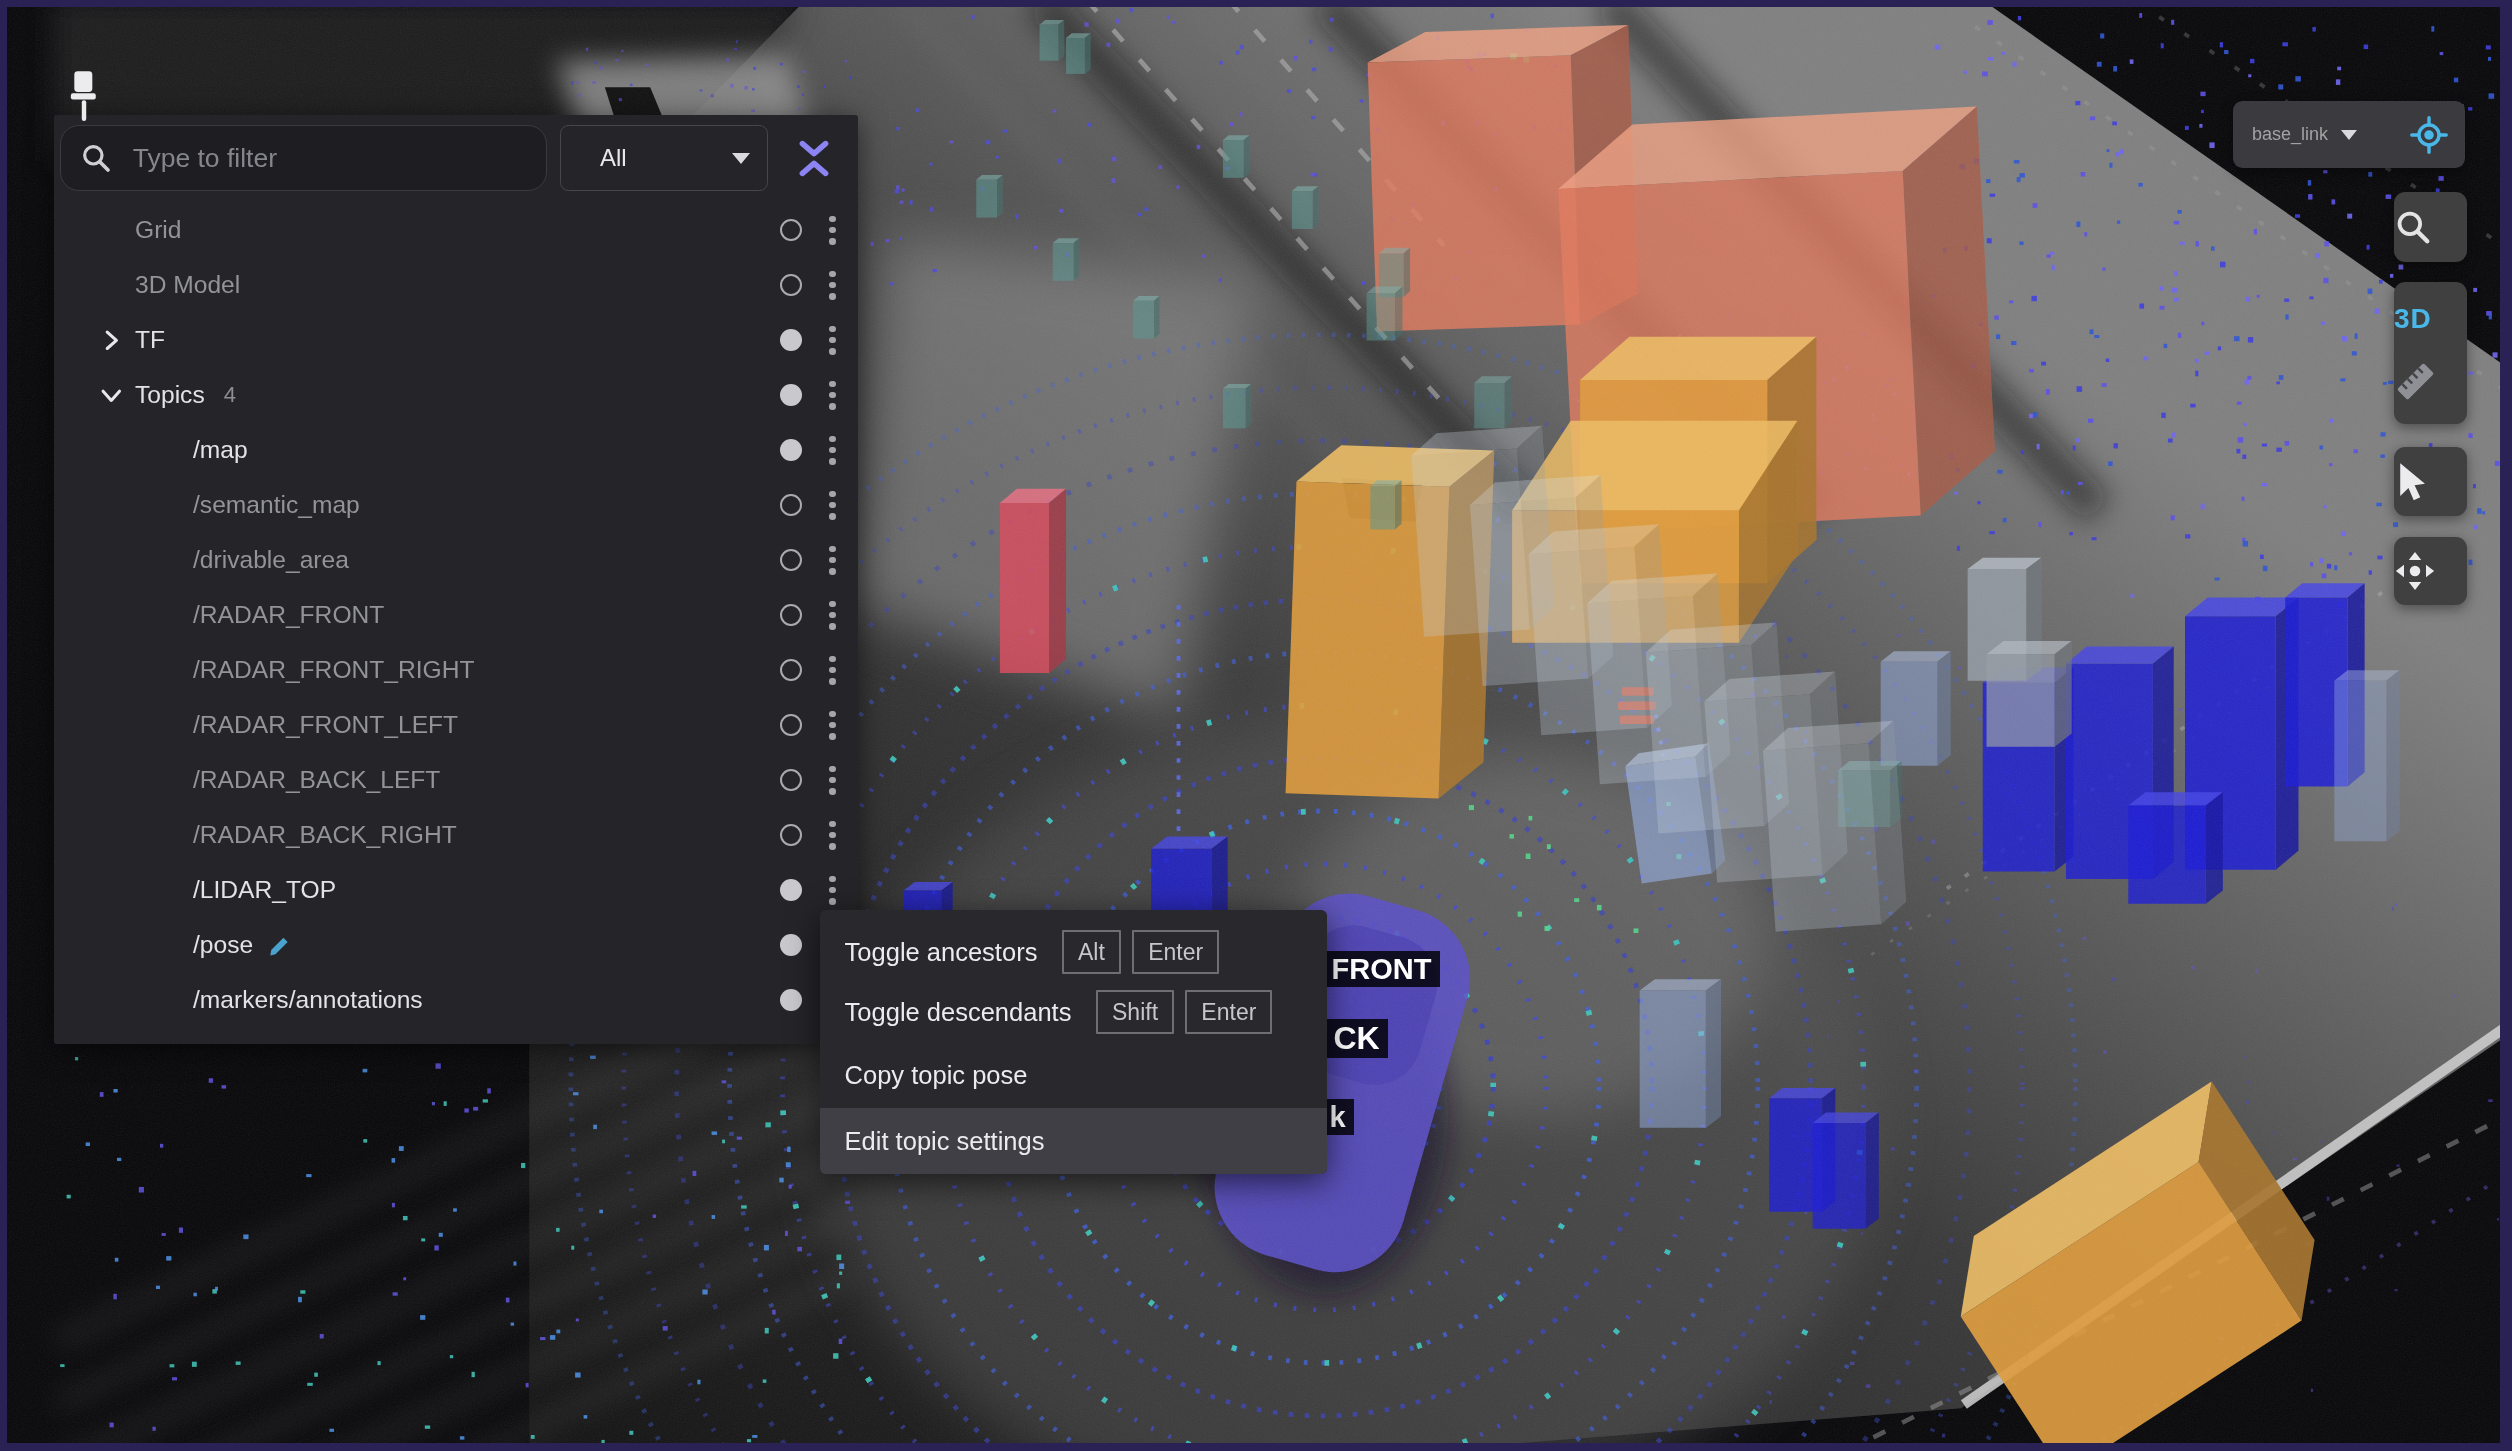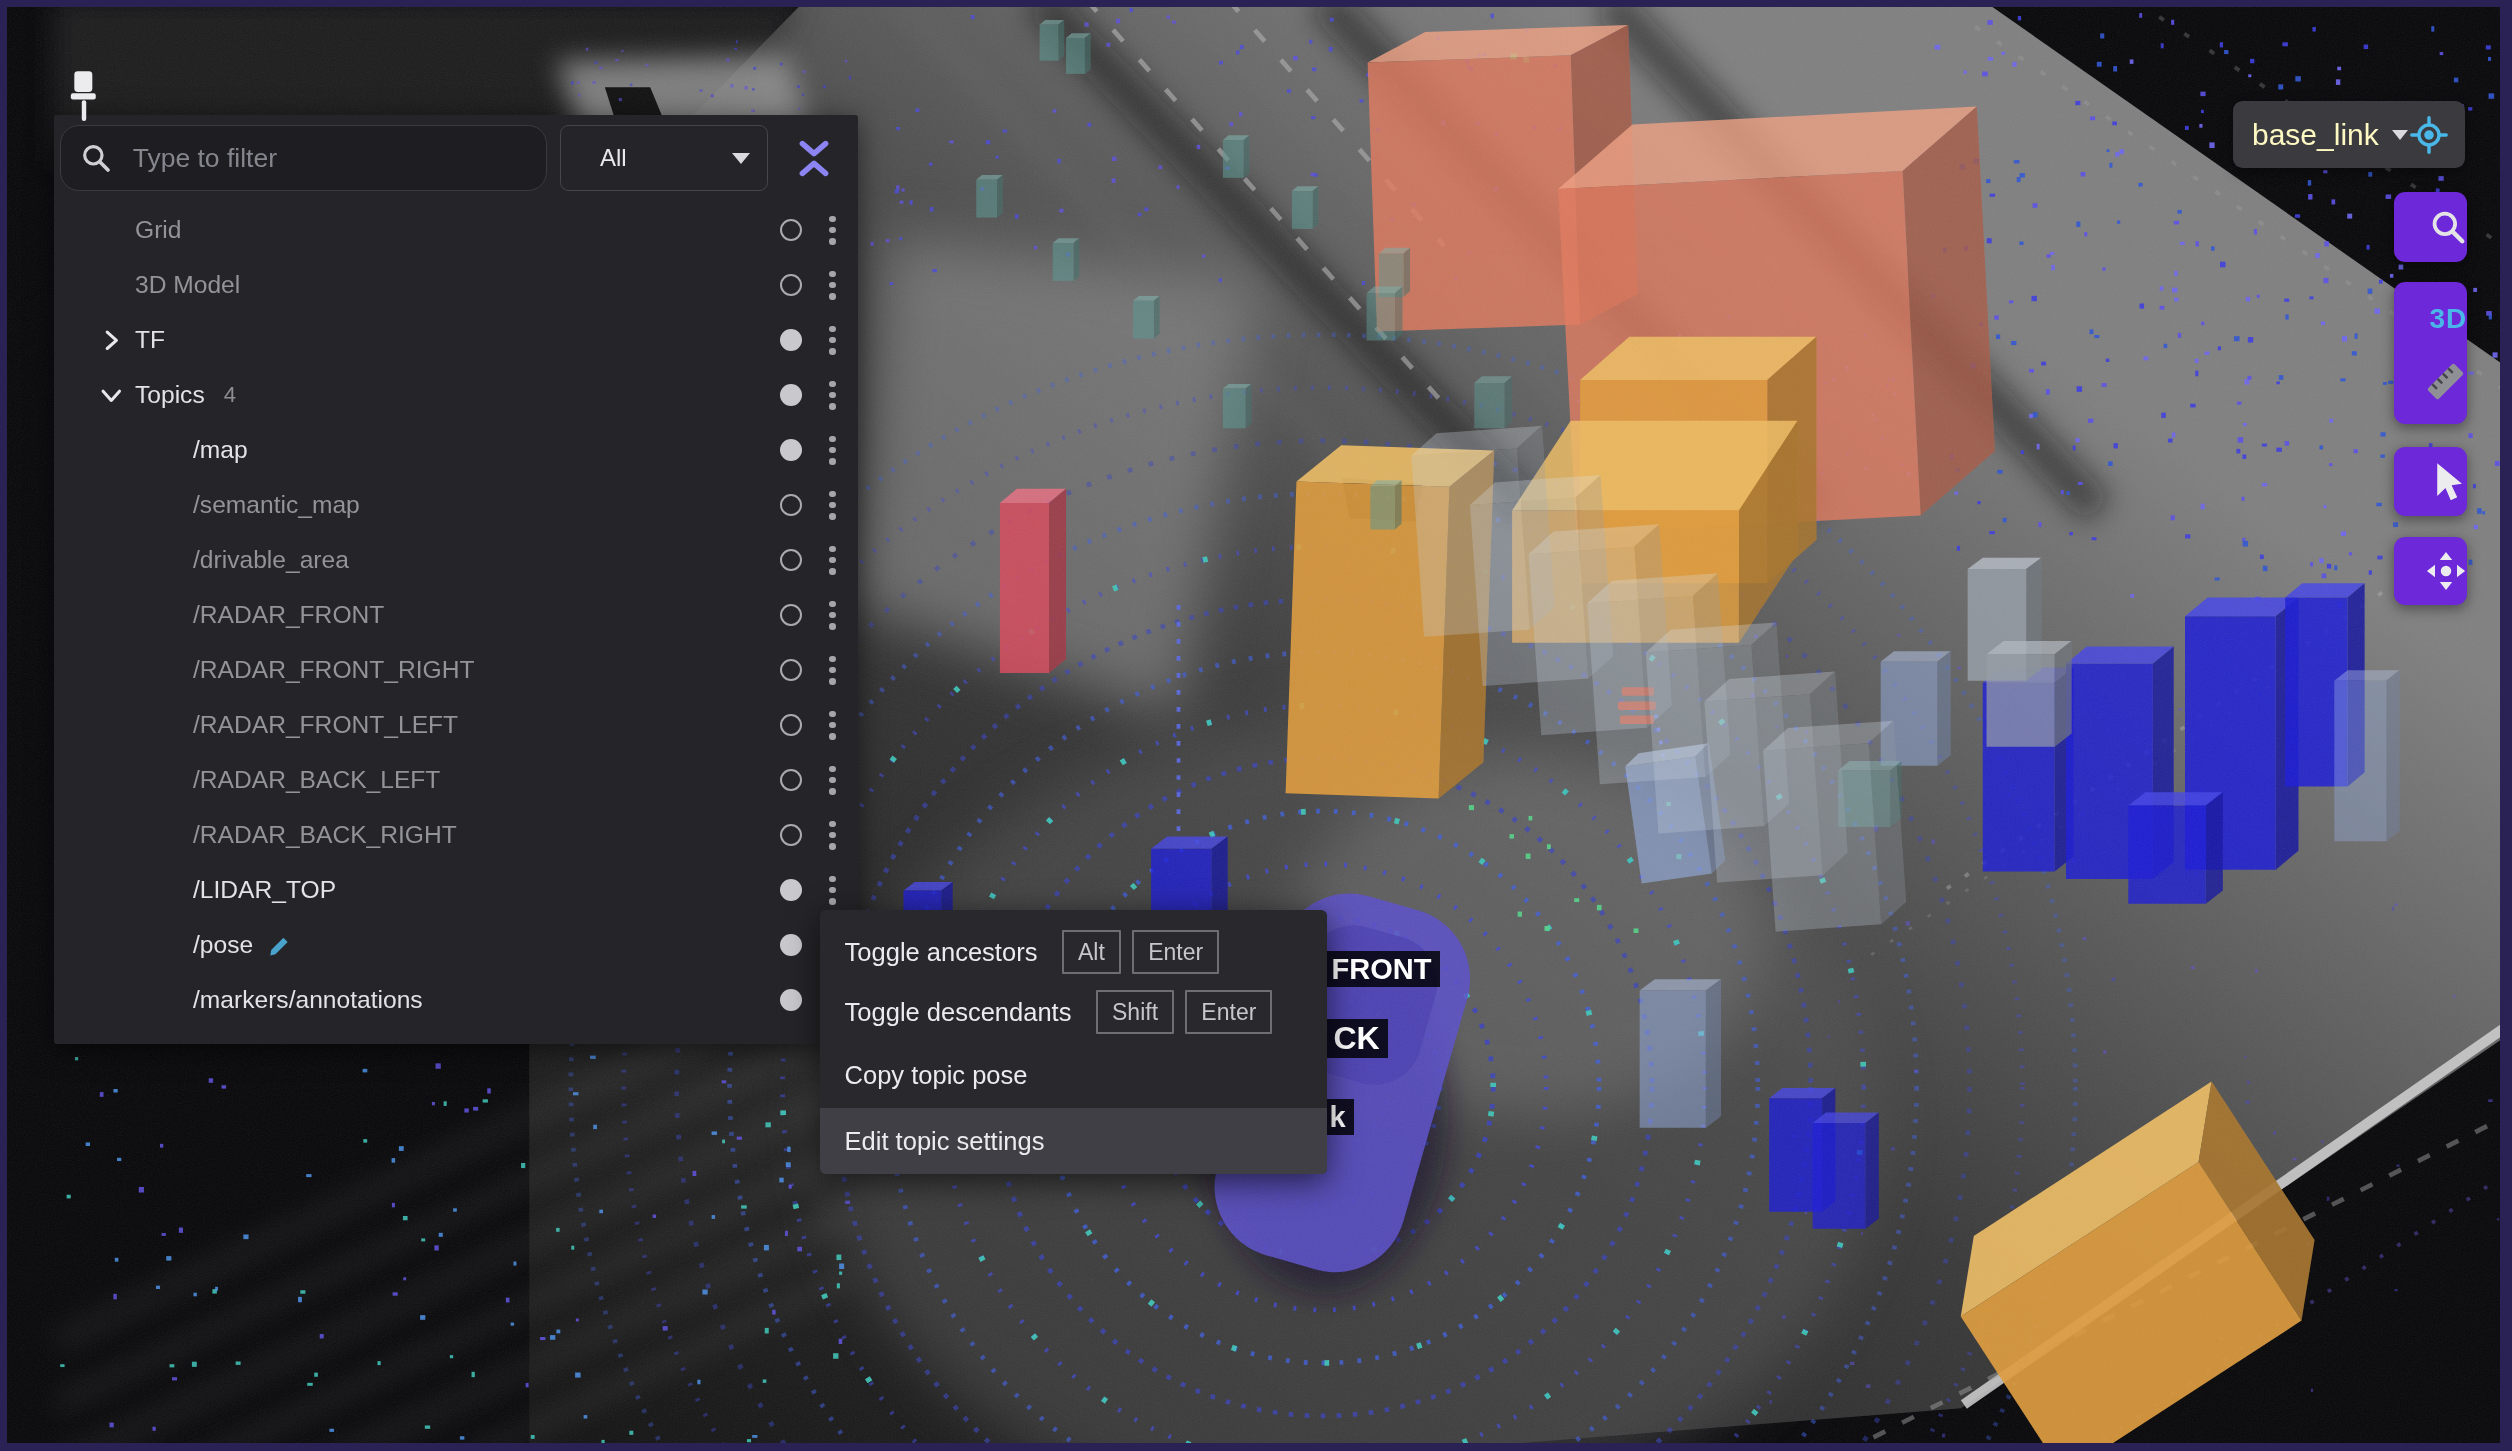--- a/index.html
+++ b/index.html
@@ -52,26 +52,26 @@
   .mi.plain{height:66px;}
   .mi.hl{background:#3f3f45;}
   kbd{display:inline-flex;align-items:center;height:40px;padding:0 14px;border:2.4px solid #6e6e74;
        border-radius:1px;font-size:23px;color:#c6c6cb;margin-left:11.3px;
        font-family:"Liberation Sans",sans-serif;}
   kbd.first{margin-left:24.6px;}
   
   #frame-picker{position:absolute;left:2233px;top:101px;width:232px;height:67px;z-index:10;
        background:#3a3a3f;border-radius:9.5px;display:flex;align-items:center;
        padding:0 15px 0 19px;box-sizing:border-box;cursor:pointer;box-shadow:0 3.8px 13.2px rgba(0,0,0,.4);}
-  #frame-picker .val{color:#fef9c3;font-size:30px;}
+  #frame-picker .val{color:#a3a3a3;font-size:18px;}
   #frame-picker .caret{margin-left:13.2px;border-left-width:8.5px;border-right-width:8.5px;border-top-width:10.4px;}
   #frame-picker svg{margin-left:auto;}
   
-  .tb{position:absolute;left:2394px;width:73px;z-index:10;background:#6d28d9;border-radius:11.3px;
-      display:flex;flex-direction:column;align-items:flex-end;justify-content:center;
+  .tb{position:absolute;left:2394px;width:73px;z-index:10;background:#404040;border-radius:11.3px;
+      display:flex;flex-direction:column;align-items:flex-start;justify-content:center;
       box-shadow:0 3.8px 13.2px rgba(0,0,0,.4);cursor:pointer;}
   #tb-search{top:192px;height:70px;}
   #tb-group{top:282px;height:142px;justify-content:space-around;padding:7.6px 0;box-sizing:border-box;}
   #tb-pointer{top:447px;height:69px;}
   #tb-move{top:537px;height:68px;}
   .tb-3d{font-size:28px;font-weight:800;letter-spacing:0.9px;}
 </style>
 </head>
 <body>
 

